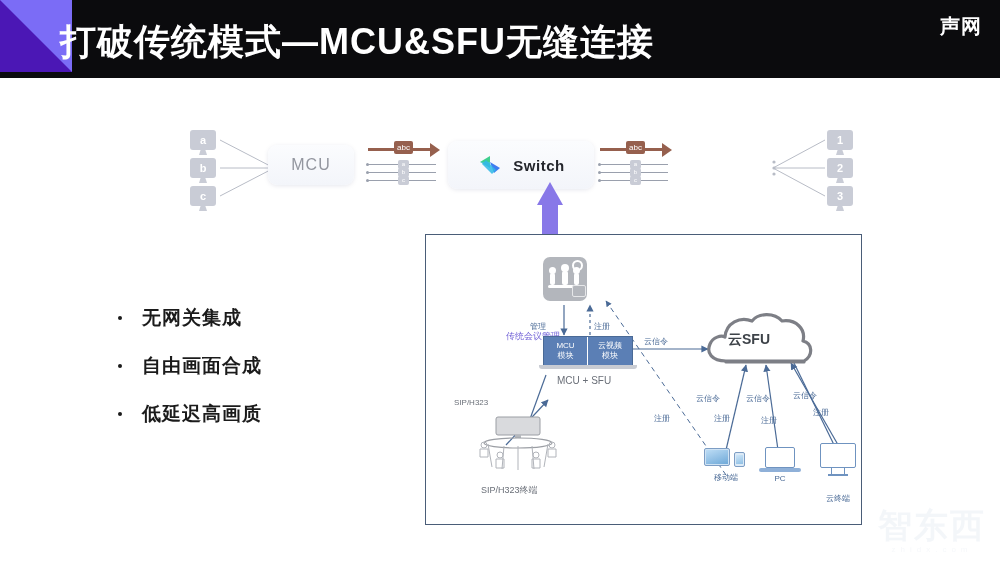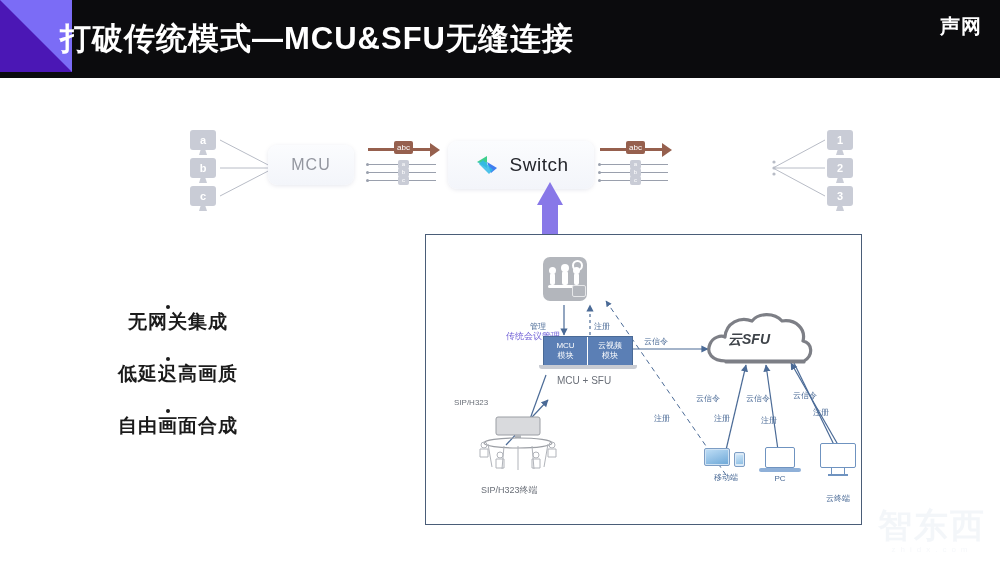--- a/index.html
+++ b/index.html
@@ -15,21 +15,21 @@
   .header {
     position: absolute; left: 0; top: 0; width: 1000px; height: 78px;
     background: #0b0b0d;
   }
   .logo-mark {
     position: absolute; left: 0; top: 0; width: 72px; height: 72px;
     background: linear-gradient(to bottom left, #7b6cf6 0%, #7b6cf6 49.5%, #4b17b5 50.5%, #4b17b5 100%);
   }
   .header-title {
     position: absolute; left: 60px; top: 18px;
-    font-size: 31px; font-weight: bold; color: #ffffff;
+    font-size: 36px; font-weight: bold; color: #ffffff;
     letter-spacing: 1px; white-space: nowrap;
   }
   .brand-logo {
     position: absolute; right: 18px; top: 13px;
     font-size: 20px; font-weight: bold; color: #ffffff; letter-spacing: 1px;
   }
 
   
   .flow { position: absolute; left: 0; top: 118px; width: 1000px; height: 80px; }
 
@@ -47,21 +47,21 @@
   }
   .mon-num { color: #fff; font-size: 11px; font-weight: bold; }
 
   .nodebox {
     position: absolute; border-radius: 9px;
     background: linear-gradient(180deg,#fbfcfe 0%, #f3f5fa 100%);
     box-shadow: 0 1px 4px rgba(120,130,160,.18);
     display: flex; align-items: center; justify-content: center;
     color: #93969f; font-size: 16px; letter-spacing: 1px;
   }
-  .nodebox.switch { color:#24262c; font-weight: normal; font-size: 19px; letter-spacing: .5px; }
+  .nodebox.switch { color:#24262c; font-weight: bold; font-size: 15px; letter-spacing: .5px; }
 
   .arrowgrp { position: absolute; width: 72px; height: 42px; }
   .abcbar { position:absolute; left:0; top:2px; width: 64px; height: 3px; background:#96604e; }
   .abchead {
     position:absolute; left: 62px; top: -3px; width: 0; height: 0;
     border-left: 10px solid #96604e; border-top: 7px solid transparent; border-bottom: 7px solid transparent;
   }
   .abclabel {
     position:absolute; left: 26px; top: -5px; width: 19px; height: 13px;
     background:#96604e; border-radius:2px; color:#fff; font-size:8px;
@@ -81,21 +81,21 @@
   .uparrow { position: absolute; left: 537px; top: 182px; width: 26px; height: 174px; }
   .uparrow .shaft { position:absolute; left: 5px; top: 22px; width:16px; height:152px; background:#8878e8; }
   .uparrow .head {
     position:absolute; left:0; top:0; width:0; height:0;
     border-left: 13px solid transparent; border-right: 13px solid transparent;
     border-bottom: 23px solid #8878e8;
   }
 
   
   .bullets { position: absolute; left: 118px; top: 305px; }
-  .bullet { display:flex; align-items:center; margin-bottom: 22px; flex-direction: column; }
+  .bullet { display:flex; align-items:center; margin-bottom: 22px; }
   .bullet .dot { width: 4px; height: 4px; border-radius:50%; background:#1b1b1b; margin-right: 20px; }
   .bullet .btxt { font-size: 19px; font-weight: bold; color:#1b1b1b; letter-spacing:1px; }
 
   
   .panel {
     position: absolute; left: 425px; top: 234px; width: 437px; height: 291px;
     border: 1.5px solid #4a5d78; background: #ffffff;
   }
 
   .lbl { position:absolute; color:#4a6a96; font-size: 8px; white-space: nowrap; }
@@ -259,25 +259,25 @@
     <div class="shaft"></div>
   </div>
 
   <div class="bullets">
     <div class="bullet">
       <span class="dot"></span>
       <span class="btxt">无网关集成</span>
     </div>
     <div class="bullet">
       <span class="dot"></span>
-      <span class="btxt">低延迟高画质</span>
+      <span class="btxt">自由画面合成</span>
     </div>
     <div class="bullet">
       <span class="dot"></span>
-      <span class="btxt">自由画面合成</span>
+      <span class="btxt">低延迟高画质</span>
     </div>
   </div>
 
   <div class="panel">
 
     <svg width="437" height="291" style="position:absolute; left:0; top:0;">
       <defs>
         <marker id="ah" markerWidth="7" markerHeight="7" refX="5.5" refY="3" orient="auto">
           <path d="M0,0 L6,3 L0,6 z" fill="#4a6a96"></path>
         </marker>
@@ -329,21 +329,21 @@
         <span>模块</span>
       </div>
     </div>
     <div class="modtray" style="left:113px; top:130px; width:98px;"></div>
     <div class="lbl gray" style="left:131px; top:140px; font-size:10px;">MCU + SFU</div>
 
     <svg class="cloud" style="left:276px; top:74px;" width="118" height="62">
       <path d="M24,52 C10,52 4,44 8,35 C11,28 19,26 23,28 C24,14 38,7 50,12 C56,4 72,3 80,12 C94,10 104,20 101,32 C110,34 112,46 102,52 Z" fill="none" stroke="#7d7f86" stroke-width="3.2" stroke-linejoin="round"></path>
       <line x1="24" y1="53" x2="102" y2="53" stroke="#7d7f86" stroke-width="3.2" stroke-linecap="round"></line>
     </svg>
-    <div class="cloud-txt" style="left:302px; top:96px;font-style:italic;">云SFU</div>
+    <div class="cloud-txt" style="left:302px; top:96px;">云SFU</div>
 
     <div class="lbl" style="left:218px; top:101px;">云信令</div>
     <div class="lbl" style="left:228px; top:178px;">注册</div>
     <div class="lbl" style="left:270px; top:158px;">云信令</div>
     <div class="lbl" style="left:288px; top:178px;">注册</div>
     <div class="lbl" style="left:320px; top:158px;">云信令</div>
     <div class="lbl" style="left:335px; top:180px;">注册</div>
     <div class="lbl" style="left:367px; top:155px;">云信令</div>
     <div class="lbl" style="left:387px; top:172px;">注册</div>
 

